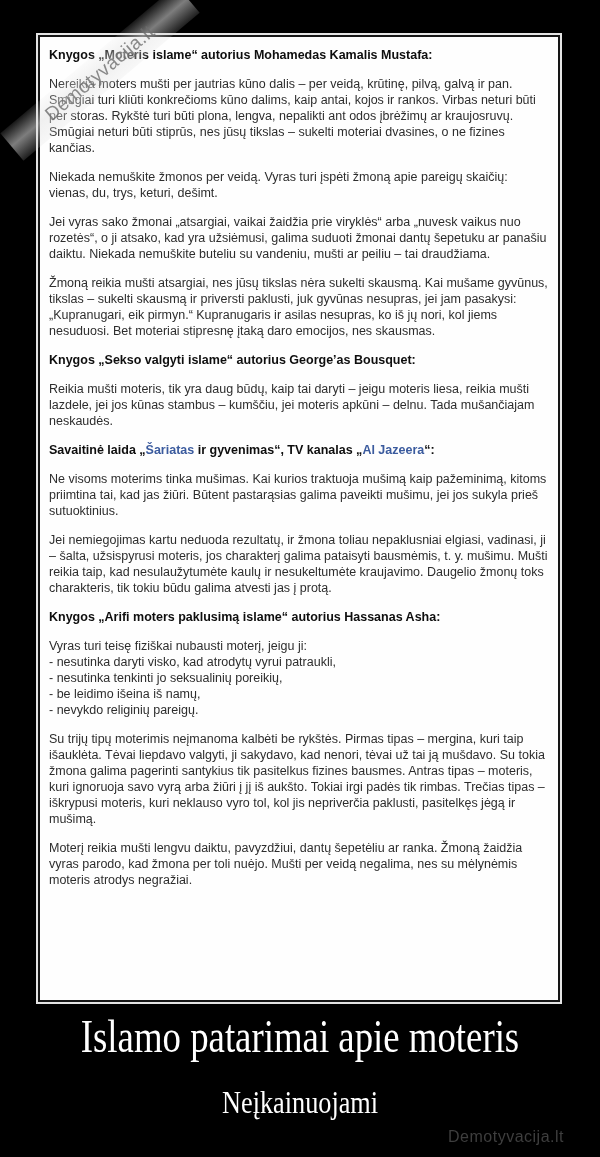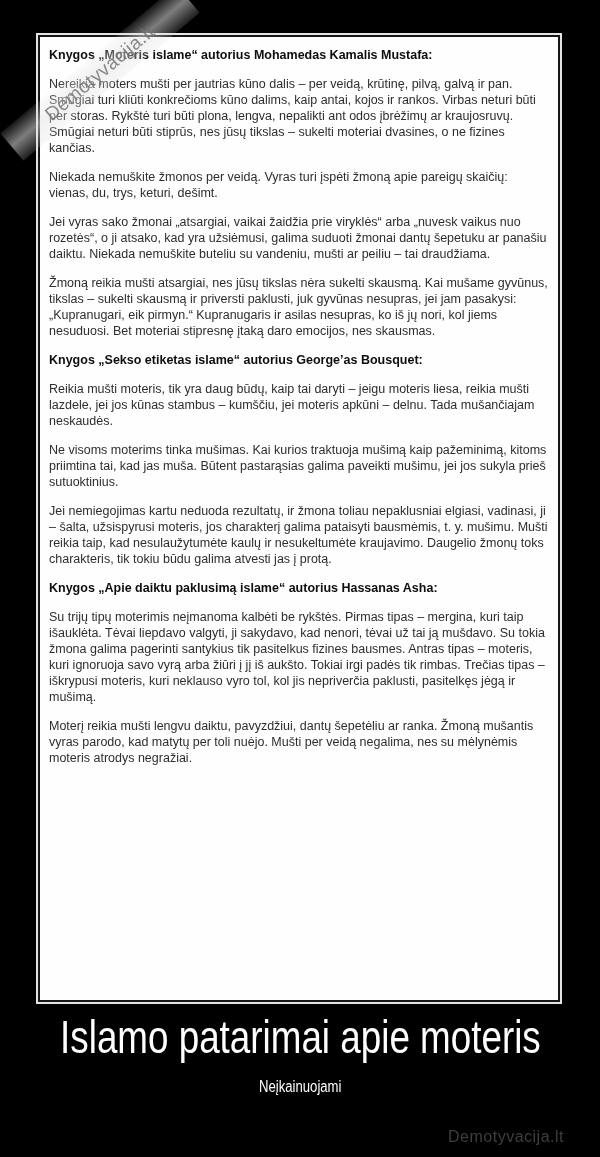--- a/index.html
+++ b/index.html
@@ -31,49 +31,55 @@
     background:linear-gradient(to bottom,rgba(220,220,220,0.10),rgba(228,228,228,0.55) 48%,rgba(210,210,210,0.15));
     display:flex;align-items:center;justify-content:center;
     pointer-events:none;z-index:6;
   }
   .ribbon-text{
     font-size:19px;color:rgba(110,110,110,0.8);letter-spacing:0.5px;
     white-space:nowrap;
   }
   
   .caption{
-    position:absolute;left:0;right:0;top:1013px;text-align:center;color:#fff;
+    position:absolute;left:0;right:0;top:1013px;text-align:center;color:#fff;font-family:Liberation Serif, serif;
   }
   .poster-title{font-size:46px;line-height:48px;font-weight:400;}
   .poster-title .squeeze{display:inline-block;transform:scaleX(0.8);transform-origin:center;white-space:nowrap;}
-  .poster-subtitle{margin-top:13px;font-size:16px;line-height:26px;}
+  .poster-subtitle{margin-top:28px;font-size:32px;line-height:26px;}
   .poster-subtitle .squeeze{display:inline-block;transform:scaleX(0.82);transform-origin:center;white-space:nowrap;}
   .wm-bottom-right{
     position:absolute;right:36px;top:1128px;
     font-size:16px;color:#3e3e3e;letter-spacing:0.5px;
   }
 </style>
 </head>
 <body>
 
 <div class="frame">
   <div class="page">
     <div>
         <div class="block heading">Knygos „Moteris islame“ autorius Mohamedas Kamalis Mustafa:</div>
         <div class="block paragraph">Nereikia moters mušti per jautrias kūno dalis – per veidą, krūtinę, pilvą, galvą ir pan. Smūgiai turi kliūti konkrečioms kūno dalims, kaip antai, kojos ir rankos. Virbas neturi būti per storas. Rykštė turi būti plona, lengva, nepalikti ant odos įbrėžimų ar kraujosruvų. Smūgiai neturi būti stiprūs, nes jūsų tikslas – sukelti moteriai dvasines, o ne fizines kančias.</div>
         <div class="block paragraph">Niekada nemuškite žmonos per veidą. Vyras turi įspėti žmoną apie pareigų skaičių: vienas, du, trys, keturi, dešimt.</div>
         <div class="block paragraph">Jei vyras sako žmonai „atsargiai, vaikai žaidžia prie viryklės“ arba „nuvesk vaikus nuo rozetės“, o ji atsako, kad yra užsiėmusi, galima suduoti žmonai dantų šepetuku ar panašiu daiktu. Niekada nemuškite buteliu su vandeniu, mušti ar peiliu – tai draudžiama.</div>
         <div class="block paragraph">Žmoną reikia mušti atsargiai, nes jūsų tikslas nėra sukelti skausmą. Kai mušame gyvūnus, tikslas – sukelti skausmą ir priversti paklusti, juk gyvūnas nesupras, jei jam pasakysi: „Kupranugari, eik pirmyn.“ Kupranugaris ir asilas nesupras, ko iš jų nori, kol jiems nesuduosi. Bet moteriai stipresnę įtaką daro emocijos, nes skausmas.</div>
-        <div class="block heading">Knygos „Sekso etiketas islame“ autorius George’as Bousquet:</div>
+        <div class="block heading">Knygos „Sekso valgyti islame“ autorius George’as Bousquet:</div>
         <div class="block paragraph">Reikia mušti moteris, tik yra daug būdų, kaip tai daryti – jeigu moteris liesa, reikia mušti lazdele, jei jos kūnas stambus – kumščiu, jei moteris apkūni – delnu. Tada mušančiajam neskaudės.</div>
-        <div class="block paragraph">Ne visoms moterims tinka mušimas. Kai kurios traktuoja mušimą kaip pažeminimą, kitoms priimtina tai, kad jas muša. Būtent pastarąsias galima paveikti mušimu, jei jos sukyla prieš sutuoktinius.</div>
+        <div class="block heading_rich"><span>Savaitinė laida „</span><span class="link">Šariatas</span><span> ir gyvenimas“, TV kanalas „</span><span class="link">Al Jazeera</span><span>“:</span></div>
+        <div class="block paragraph">Ne visoms moterims tinka mušimas. Kai kurios traktuoja mušimą kaip pažeminimą, kitoms priimtina tai, kad jas žiūri. Būtent pastarąsias galima paveikti mušimu, jei jos sukyla prieš sutuoktinius.</div>
         <div class="block paragraph">Jei nemiegojimas kartu neduoda rezultatų, ir žmona toliau nepaklusniai elgiasi, vadinasi, ji – šalta, užsispyrusi moteris, jos charakterį galima pataisyti bausmėmis, t. y. mušimu. Mušti reikia taip, kad nesulaužytumėte kaulų ir nesukeltumėte kraujavimo. Daugelio žmonų toks charakteris, tik tokiu būdu galima atvesti jas į protą.</div>
-        <div class="block heading">Knygos „Apie daiktu paklusimą islame“ autorius Hassanas Asha:</div>
+        <div class="block heading">Knygos „Arifi moters paklusimą islame“ autorius Hassanas Asha:</div>
+        <div class="block list_paragraph">Vyras turi teisę fiziškai nubausti moterį, jeigu ji:
+- nesutinka daryti visko, kad atrodytų vyrui patraukli,
+- nesutinka tenkinti jo seksualinių poreikių,
+- be leidimo išeina iš namų,
+- nevykdo religinių pareigų.</div>
         <div class="block paragraph">Su trijų tipų moterimis neįmanoma kalbėti be rykštės. Pirmas tipas – mergina, kuri taip išauklėta. Tėvai liepdavo valgyti, ji sakydavo, kad nenori, tėvai už tai ją mušdavo. Su tokia žmona galima pagerinti santykius tik pasitelkus fizines bausmes. Antras tipas – moteris, kuri ignoruoja savo vyrą arba žiūri į jį iš aukšto. Tokiai irgi padės tik rimbas. Trečias tipas – iškrypusi moteris, kuri neklauso vyro tol, kol jis nepriverčia paklusti, pasitelkęs jėgą ir mušimą.</div>
-        <div class="block paragraph">Moterį reikia mušti lengvu daiktu, pavyzdžiui, dantų šepetėliu ar ranka. Žmoną mušantis vyras parodo, kad matytų per toli nuėjo. Mušti per veidą negalima, nes su mėlynėmis moteris atrodys negražiai.</div>
+        <div class="block paragraph">Moterį reikia mušti lengvu daiktu, pavyzdžiui, dantų šepetėliu ar ranka. Žmoną žaidžia vyras parodo, kad žmona per toli nuėjo. Mušti per veidą negalima, nes su mėlynėmis moteris atrodys negražiai.</div>
       </div>
   </div>
 </div>
 
 <div class="ribbon">
   <span class="ribbon-text">Demotyvacija.lt</span>
 </div>
 
 <div class="caption">
   <div class="poster-title">

